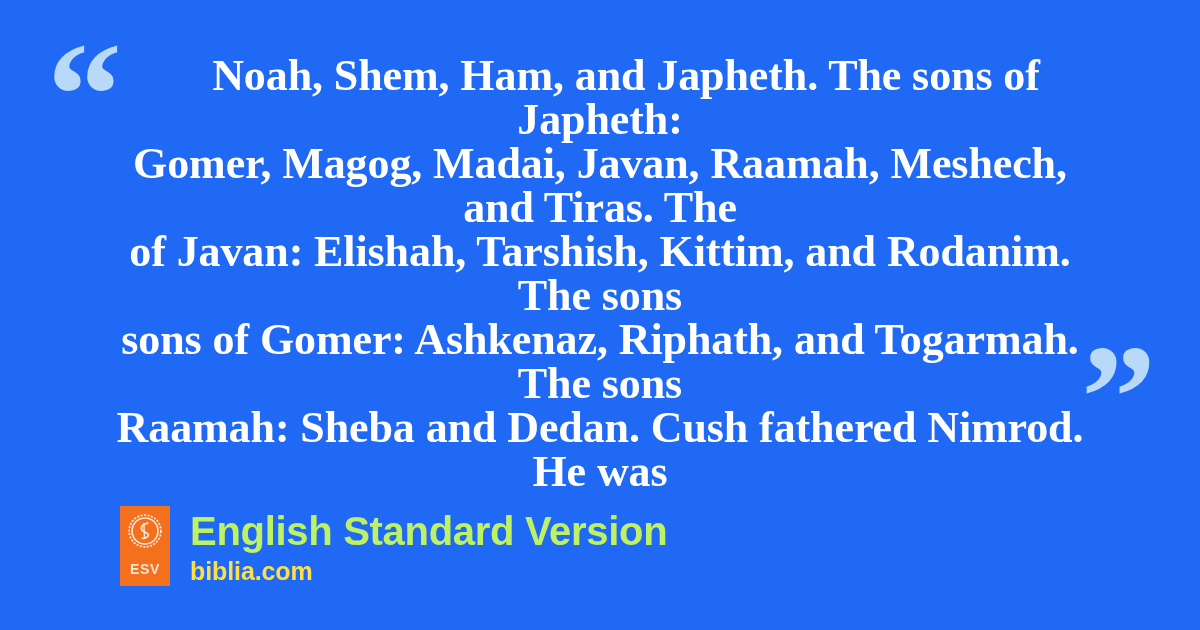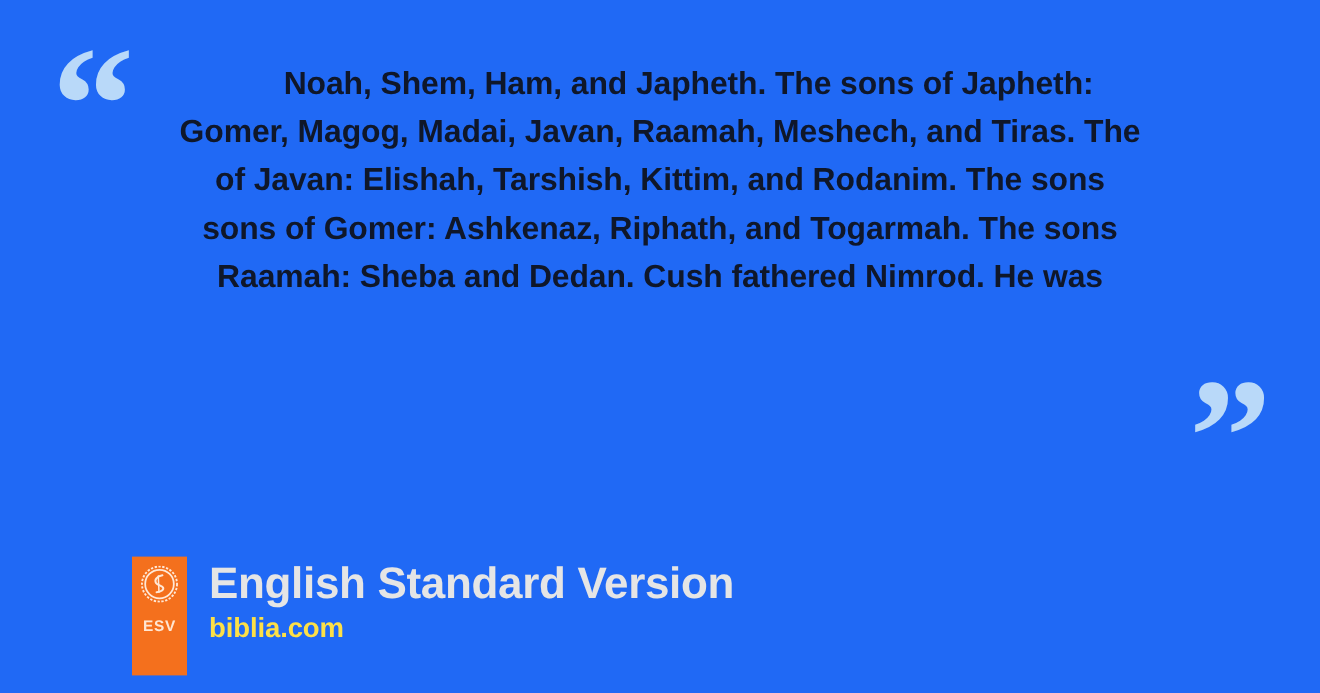--- a/index.html
+++ b/index.html
@@ -48,24 +48,24 @@
   
   #verse-block {
     position: absolute;
     left: 100px;
     top: 54px;
     width: 1000px;
     text-align: center;
   }
 
   #verse-text {
-    color: #0f172a;
-    font-family: Liberation Sans, sans-serif;
+    color: #ffffff;
+    font-family: Liberation Serif, serif;
     font-weight: 700;
-    font-size: 29px;
+    font-size: 44px;
     line-height: 44px;
     letter-spacing: -0.1px;
     text-indent: 0;
   }
 
   #verse-text .lead-indent {
     display: inline-block;
     width: 52px;
   }
 
@@ -73,21 +73,21 @@
   #footer {
     position: absolute;
     left: 120px;
     top: 506px;
     display: flex;
     align-items: flex-start;
   }
 
   #esv-badge {
     width: 50px;
-    height: 108px;
+    height: 80px;
     background: #f4701d;
     display: flex;
     flex-direction: column;
     align-items: center;
     justify-content: flex-start;
     padding-top: 8px;
     flex: 0 0 auto;
   }
 
   #esv-seal {
@@ -107,21 +107,21 @@
   }
 
   #footer-text {
     margin-left: 20px;
     padding-top: 2px;
     display: flex;
     flex-direction: column;
   }
 
   #version-name {
-    color: #e5e5e5;
+    color: #bef264;
     font-family: "Liberation Sans", sans-serif;
     font-weight: 700;
     font-size: 40px;
     line-height: 46px;
     letter-spacing: -0.3px;
   }
 
   #site-url {
     color: #fde047;
     font-family: "Liberation Sans", sans-serif;

